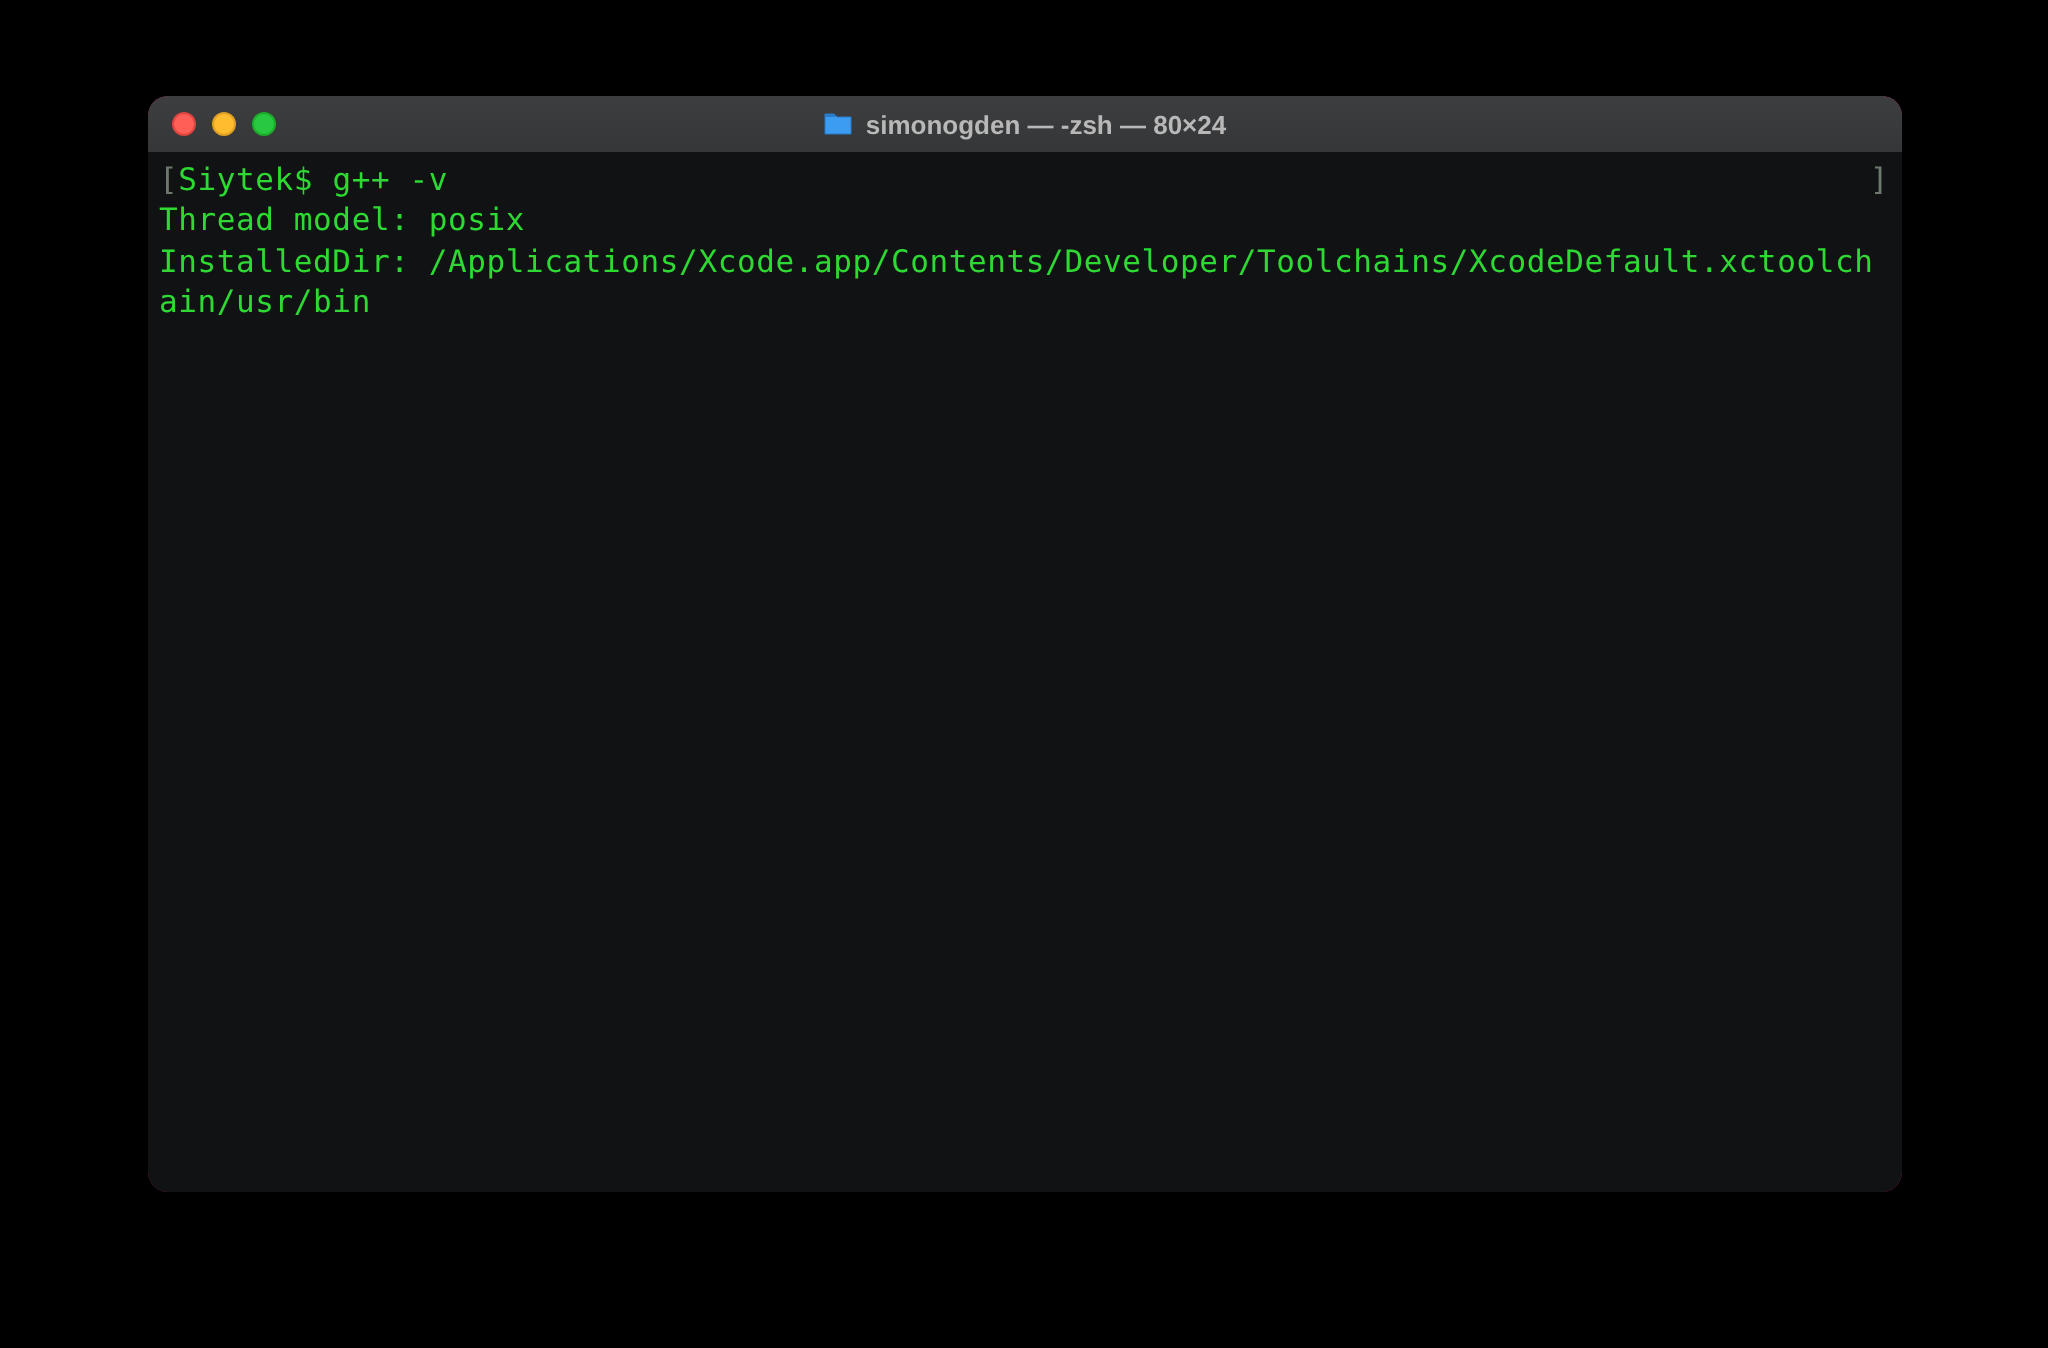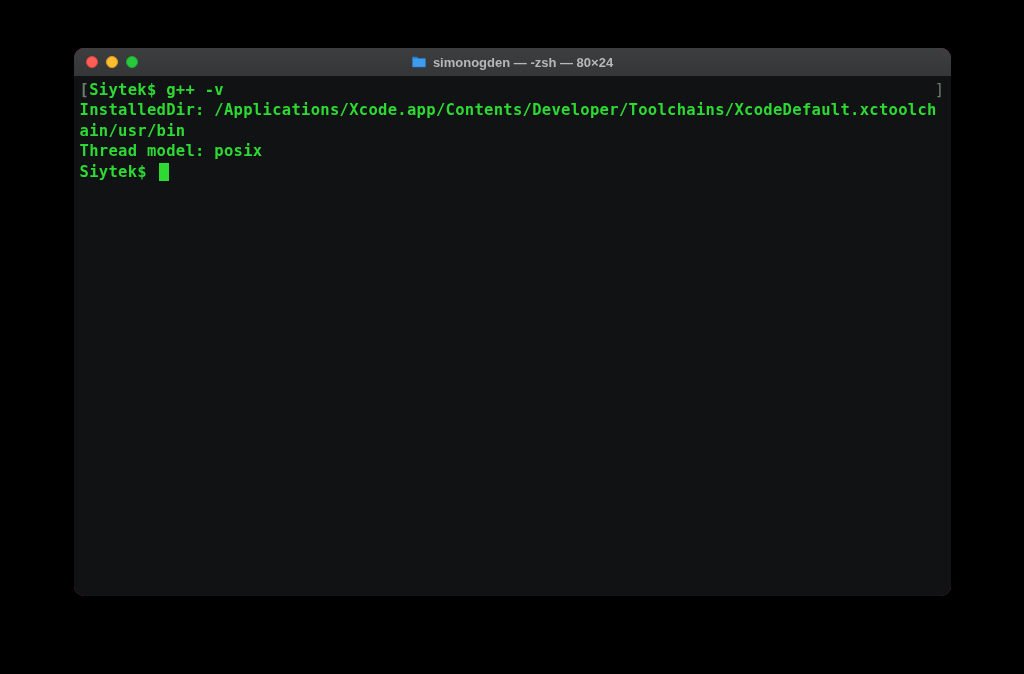--- a/index.html
+++ b/index.html
@@ -100,21 +100,20 @@
       font-size: 15.5px;
       line-height: 1.32;
       color: #2dd932;
       overflow: hidden;
       letter-spacing: 0.3px;
     }
     
     .terminal-line {
       white-space: pre-wrap;
       word-break: break-all;
-      font-weight: bold;
     }
     
     .prompt-line {
       display: flex;
       align-items: center;
     }
     
     .cursor-block {
       display: inline-block;
       width: 10px;
@@ -147,19 +146,16 @@
       </span>
       <span class="title-text">simonogden — -zsh — 80×24</span>
     </div>
   </div>
 
   <div class="terminal-content">
     <div style="display:flex; justify-content:space-between;">
       <div class="terminal-line"><span class="bracket">[</span><span>Siytek$ g++ -v</span></div>
       <span class="bracket">]</span>
     </div>
+    <div class="terminal-line">Thread model: posix</div>
     <div class="terminal-line">InstalledDir: /Applications/Xcode.app/Contents/Developer/Toolchains/XcodeDefault.xctoolchain/usr/bin</div>
-    <div class="terminal-line">Thread model: posix</div>
-    <div class="terminal-line prompt-line">
-      <span>Siytek$ </span><span class="cursor-block"></span>
-    </div>
   </div>
 </div>
 
 </body></html>

